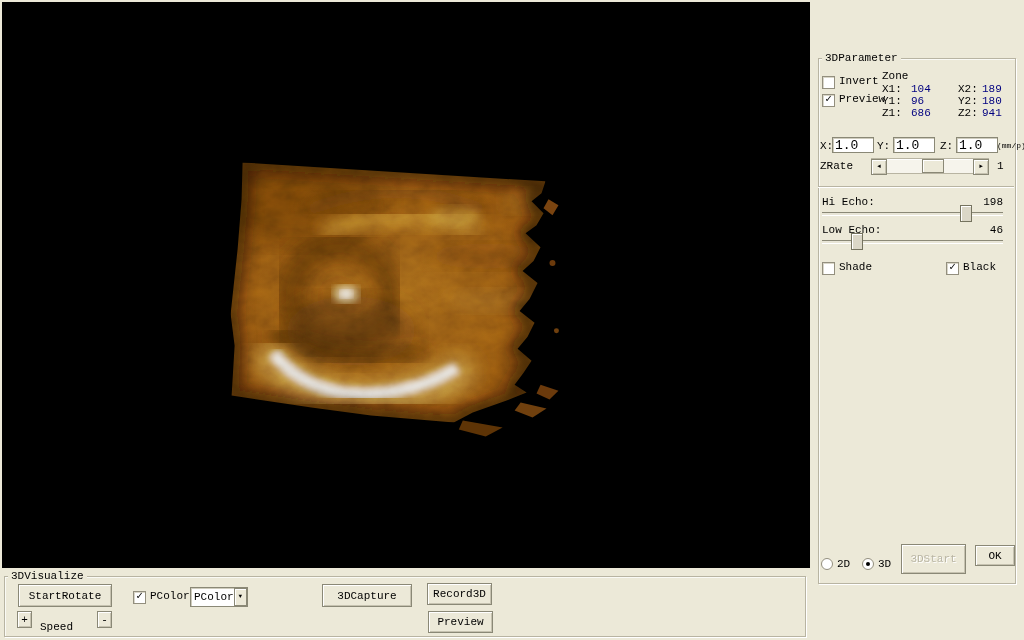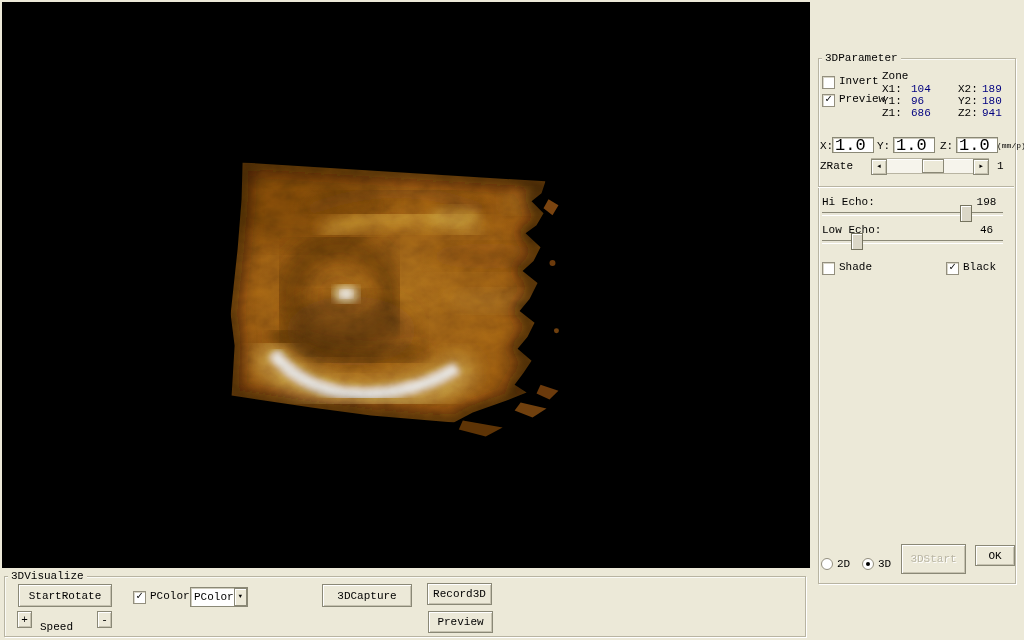--- a/index.html
+++ b/index.html
@@ -24,34 +24,34 @@
   .cb{position:absolute;width:11px;height:11px;background:#fff;border:1px solid #938f7e;
       box-shadow:inset 1px 1px 0 #d9d6c8;font-size:11px;line-height:10px;text-align:center;cursor:pointer}
   .cb .mark{display:none;margin-top:-1px;font-weight:bold}
   .cb.on .mark{display:block}
   
   .radio{position:absolute;width:10px;height:10px;border-radius:50%;background:#fff;border:1px solid #938f7e;cursor:pointer}
   .radio::after{content:"";display:none;position:absolute;left:3px;top:3px;width:4px;height:4px;border-radius:50%;background:#000}
   .radio.on::after{display:block}
   
   .tin{position:absolute;background:#fff;border:1px solid #8a8876;box-shadow:inset 1px 1px 0 #cfccbd;
-       font-family:inherit;font-size:17px;padding:0 2px;color:#000}
+       font-family:inherit;font-size:13px;padding:0 2px;color:#000}
   
   .track{position:absolute;height:2px;background:#e8e5d6;border-top:1px solid #8a8876;border-bottom:1px solid #fff}
   .thumb{position:absolute;width:10px;height:15px;background:#dbd7c7;border:1px solid #75735f;box-shadow:inset 1px 1px 0 #fff}
   
   .sbar{position:absolute;background:#f6f4ec;border:1px solid #b8b4a2;box-shadow:inset 1px 1px 0 #fff}
   .sb-btn{position:absolute;top:0;width:14px;height:100%;background:#ece9d8;border:1px solid #8a8876;
           box-shadow:inset 1px 1px 0 #fff, inset -1px -1px 0 #c6c2b0;
           display:flex;align-items:center;justify-content:center;font-size:6px;cursor:pointer}
   .sb-thumb{position:absolute;top:0;height:12px;background:#ece9d8;border:1px solid #8a8876;
             box-shadow:inset 1px 1px 0 #fff;cursor:pointer}
   .sep{position:absolute;height:0;border-top:1px solid #b8b4a2;border-bottom:1px solid #fff}
   .navy{color:#000080}
-  .r{text-align:center}
+  .r{text-align:right}
   .lbl{position:absolute;white-space:nowrap}
   
   .dd{position:absolute;background:#fff;border:1px solid #8a8876;box-shadow:inset 1px 1px 0 #cfccbd;display:flex;align-items:center;cursor:pointer}
   .dd-text{padding-left:3px;flex:1}
   .dd-btn{width:15px;align-self:stretch;background:#ece9d8;border:1px solid #8a8876;
           box-shadow:inset 1px 1px 0 #fff;display:flex;align-items:center;justify-content:center;font-size:6px}
 </style>
 </head>
 <body>
 

